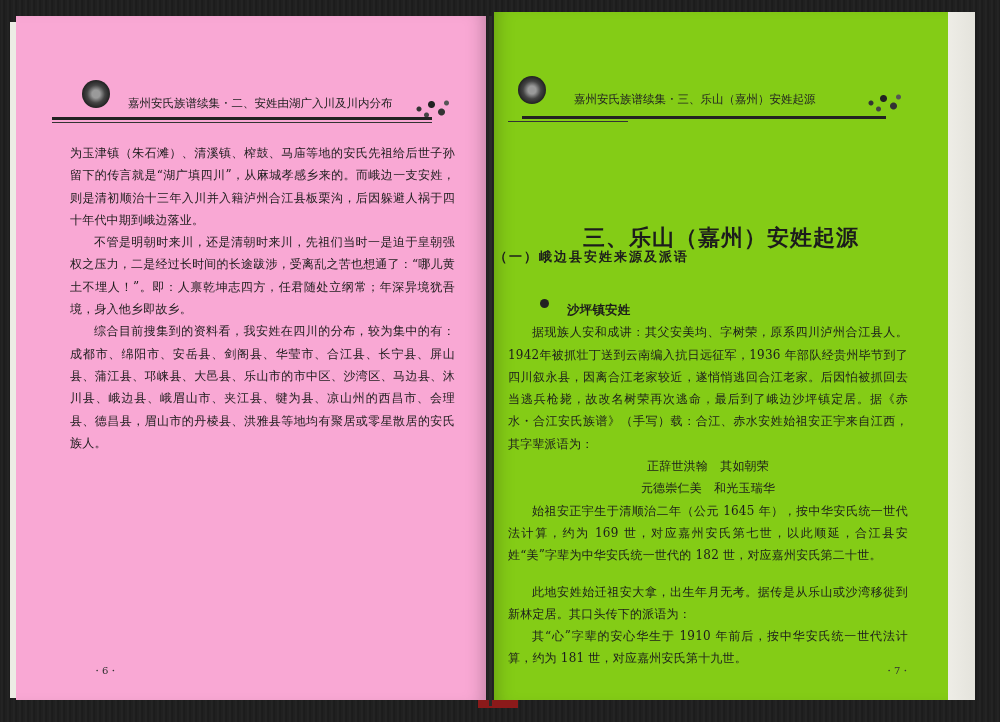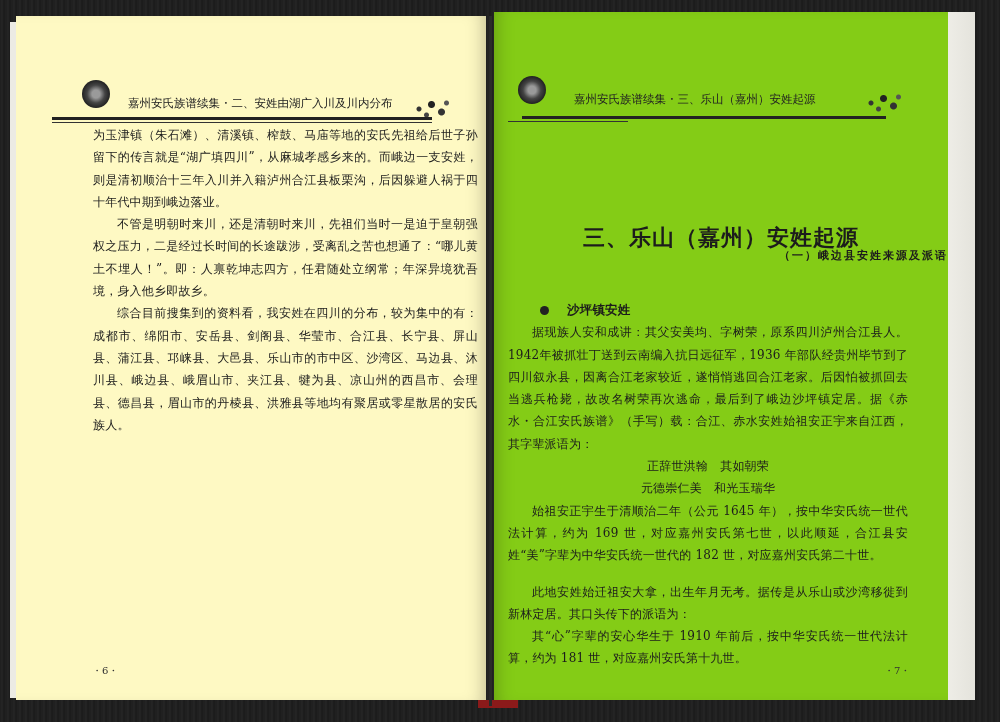--- a/index.html
+++ b/index.html
@@ -7,21 +7,21 @@
     width:1000px; height:722px; overflow:hidden; position:relative;
     background: repeating-linear-gradient(90deg,#1e1e1e 0px,#262626 2px,#1a1a1a 4px,#222 6px);
     font-family: "DejaVu Serif", "Liberation Serif", serif;
   }
   .spread { position:absolute; left:0; top:0; width:1000px; height:722px; }
   
   .edge-left { position:absolute; left:10px; top:22px; width:40px; height:676px; background:#ecebe4; border-right:1px solid #dcdad2; }
   .edge-right { position:absolute; left:940px; top:12px; width:35px; height:688px; background:linear-gradient(90deg,#f1f0ea,#e4e3dc); }
   .cover-bottom { position:absolute; left:478px; top:700px; width:40px; height:8px; background:#8b1a1a; }
   .page {
-    position:absolute; background:#fef9c3; color:#1c1c1c;
+    position:absolute; background:#f9a8d4; color:#1c1c1c;
   }
   .page-left { left:16px; top:16px; width:470px; height:684px; box-shadow: inset -14px 0 18px -12px rgba(0,0,0,0.25); }
   .page-right { left:494px; top:12px; width:454px; height:688px; box-shadow: inset 14px 0 18px -12px rgba(0,0,0,0.25); background:#84cc16; }
   .spine { position:absolute; left:489px; top:16px; width:3px; height:690px; background:#2a2a2a; }
 
   .header { position:absolute; height:50px; }
   .page-left .header { left:66px; top:64px; width:360px; }
   .page-right .header { left:24px; top:64px; width:410px; }
   .seal {
     position:absolute; left:0; top:0; width:28px; height:28px; border-radius:50%;
@@ -41,28 +41,28 @@
   .page-left .flower { left:322px; top:14px; }
   .page-right .flower { left:338px; top:12px; }
   .rule-thick { position:absolute; height:3px; background:#222; }
   .rule-thin { position:absolute; height:1px; background:#333; }
   .page-left .rule-thick { left:36px; top:101px; width:380px; }
   .page-left .rule-thin { left:36px; top:106px; width:380px; }
   .page-right .rule-thick { left:28px; top:104px; width:364px; }
   .page-right .rule-thin { left:14px; top:109px; width:120px; }
 
   .body-text { position:absolute; font-size:12px; line-height:22.3px; letter-spacing:0.2px; text-align:justify; }
-  .page-left .body-text { left:54px; top:108px; width:385px;margin-left:23px; }
+  .page-left .body-text { left:54px; top:126px; width:385px; }
   .page-right .body-text { left:14px; top:287px; width:400px; }
   .body-text p { margin:0; }
   .indent { text-indent:2em; }
 
   .chapter-title { position:absolute; left:0; top:168px; width:454px; text-align:center; font-size:22px; font-weight:bold; letter-spacing:1px; font-family:"DejaVu Serif","Liberation Serif",serif;margin-top:43px; }
-  .section-title { position:absolute; left:0; top:236px; width:454px; text-align:right; font-size:11px; font-weight:bold; letter-spacing:2px; }
-  .sub-head { display:flex; align-items:center; font-family:"DejaVu Sans","Liberation Sans",sans-serif; font-size:12.5px; font-weight:bold; margin-left:32px; }
+  .section-title { position:absolute; left:0; top:236px; width:454px; text-align:left; font-size:13px; font-weight:bold; letter-spacing:2px; }
+  .sub-head { display:flex; font-family:"DejaVu Sans","Liberation Sans",sans-serif; font-size:12.5px; font-weight:bold; margin-left:32px; }
   .bullet { width:9px; height:9px; border-radius:50%; background:#222; margin-right:18px; }
   .poem { text-align:center; }
   .gap { height:14px; }
 
   .page-num { position:absolute; font-size:10px; color:#333; }
   .page-left .page-num { left:76px; top:648px; }
   .page-right .page-num { left:390px; top:652px; }
 </style>
 </head>
 <body>

